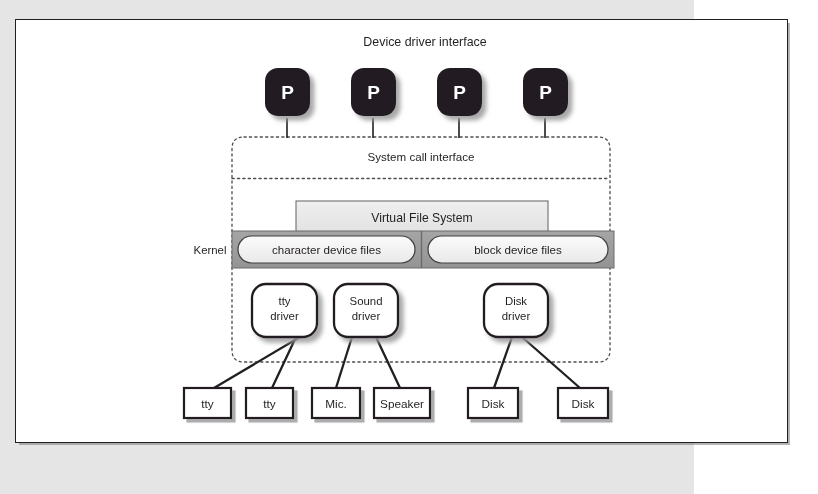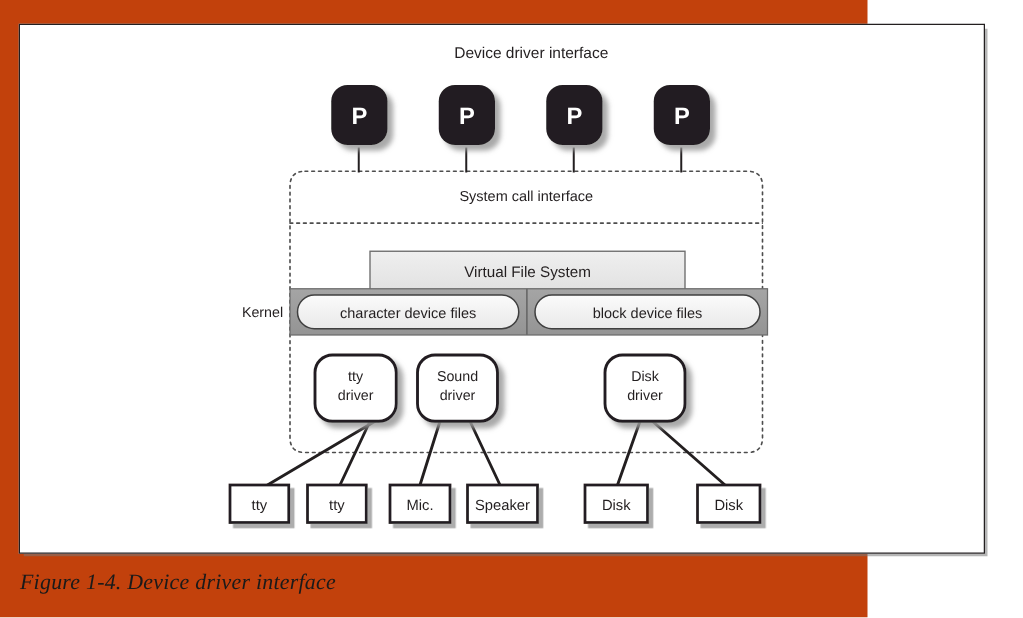--- a/index.html
+++ b/index.html
@@ -1,17 +1,17 @@
 <!DOCTYPE html>
 <html><head>
 <meta charset="utf-8">
 <style>
   html,body{margin:0;padding:0;background:#ffffff;}
   body{width:818px;height:494px;font-family:"Liberation Sans",sans-serif;overflow:hidden;}
-  #root{position:relative;width:694px;height:494px;background:#c2410c;}
+  #root{position:relative;width:694px;height:494px;background:#e5e5e5;}
   #frame{position:absolute;left:15px;top:19px;width:773px;height:424px;
          border:1.4px solid #231f20;box-sizing:border-box;background:#fff;
          box-shadow:3px 3px 0 -1px rgba(120,120,120,0.55);}
   #diagram{position:absolute;left:0;top:0;width:818px;height:494px;}
   .cap{position:absolute;left:16px;top:455px;font-family:"Liberation Serif",serif;
        font-style:italic;font-size:17.5px;color:#1a1a1a;letter-spacing:.2px;white-space:nowrap;}
   svg text{font-family:"Liberation Sans",sans-serif;fill:#231f20;}
   .t-title{font-size:12.4px;}
   .t-sci{font-size:11.6px;}
   .t-vfs{font-size:12.2px;}
@@ -152,14 +152,13 @@
         <rect x="468" y="388" width="50" height="30" fill="#ffffff" stroke="#231f20" stroke-width="2.2" filter="url(#boxshadow)"></rect>
         <text class="t-dev" x="493" y="408" text-anchor="middle">Disk</text>
       </g>
       <g>
         <rect x="558" y="388" width="50" height="30" fill="#ffffff" stroke="#231f20" stroke-width="2.2" filter="url(#boxshadow)"></rect>
         <text class="t-dev" x="583" y="408" text-anchor="middle">Disk</text>
       </g>
     </g>
   </svg>
 
-  <div class="cap">Figure 1-4. Device driver interface</div>
 </div>
 
 </body></html>

